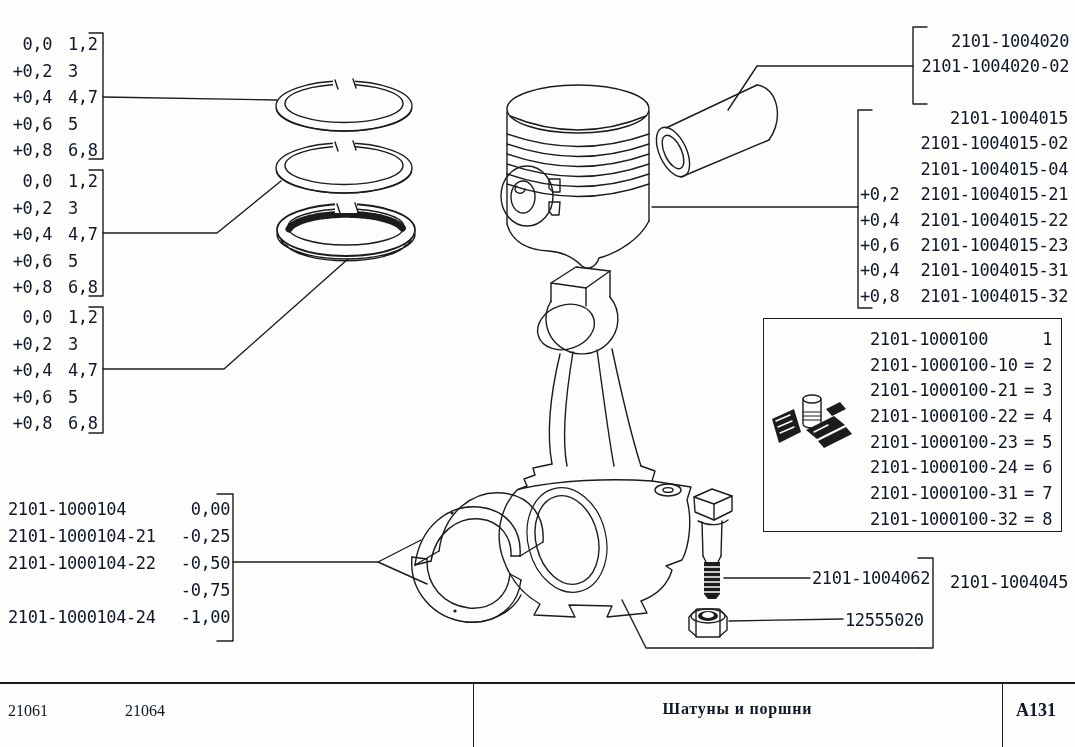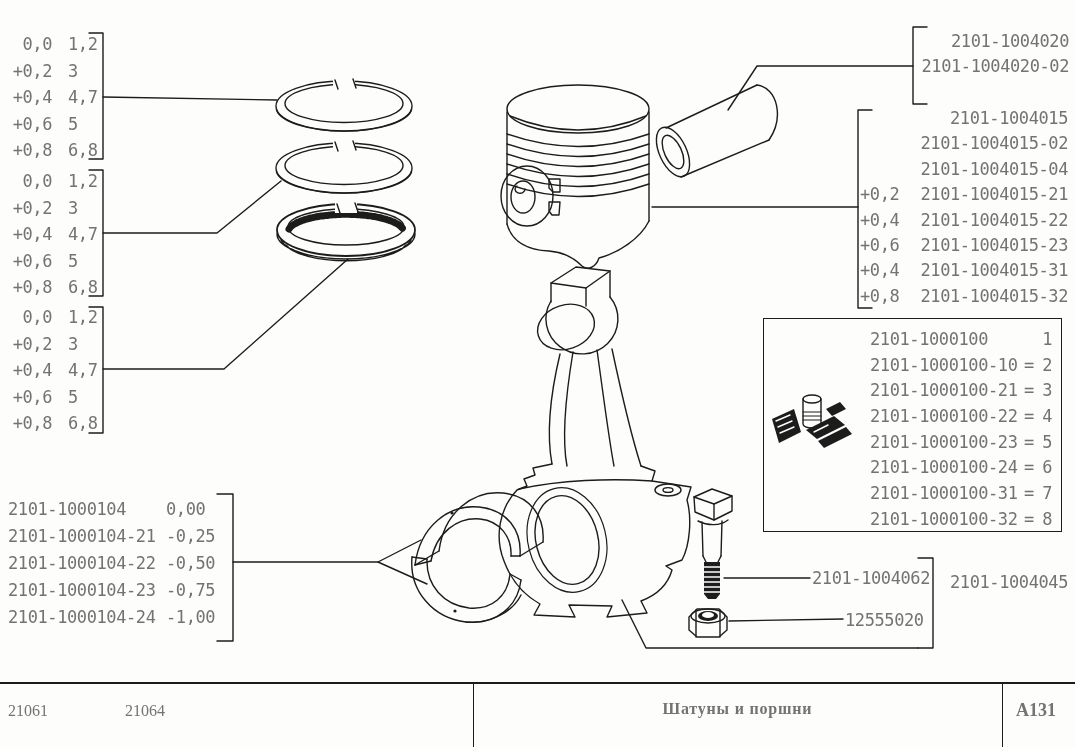--- a/index.html
+++ b/index.html
@@ -1,34 +1,34 @@
 <!DOCTYPE html>
 <html><head>
 <meta charset="utf-8">
 <style>
   html,body{margin:0;padding:0;background:#e8e8e8;}
   .sheet{
-    position:relative;width:1075px;height:747px;background:#fdfdfb;color:#737373;
+    position:relative;width:1075px;height:747px;background:#fdfdfb;color:#0f172a;
     font-family:"DejaVu Sans Mono",monospace;font-size:17px;letter-spacing:-0.4px;
     overflow:hidden;
   }
   svg.drawing{position:absolute;left:0;top:0;}
   .tbl{position:absolute;}
   .row{display:flex;white-space:pre;}
   
   .size-tbl{left:8px;width:96px;}
   #sizeT1{top:31px}#sizeT2{top:168px}#sizeT3{top:304px}
   .size-tbl .row{height:26.6px;line-height:26.6px;}
   .size-tbl .c1{width:44px;text-align:right;}
   .size-tbl .c2{margin-left:16px;}
   
   .bear-tbl{left:8px;top:496px;width:222px;}
   .bear-tbl .row{height:26.9px;line-height:26.9px;}
   .bear-tbl .c1{width:158px;}
-  .bear-tbl .c2{flex:1;}
+  .bear-tbl .c2{flex:1;text-align:right;}
   
   .pin-grp{left:913px;top:29px;width:156px;text-align:right;}
   .pin-grp .row{display:block;height:25.3px;line-height:25.3px;}
   
   .pis-grp{left:860px;top:106px;width:208px;}
   .pis-grp .row{height:25.4px;line-height:25.4px;}
   .pis-grp .c1{width:46px;}
   .pis-grp .c2{flex:1;text-align:right;}
   
   .kit-box{left:763px;top:318px;width:299px;height:214px;border:1.6px solid #1c1c1c;box-sizing:border-box;}
@@ -227,21 +227,21 @@
     <div class="row"><span class="c1">+0,2</span><span class="c2">3</span></div>
     <div class="row"><span class="c1">+0,4</span><span class="c2">4,7</span></div>
     <div class="row"><span class="c1">+0,6</span><span class="c2">5</span></div>
     <div class="row"><span class="c1">+0,8</span><span class="c2">6,8</span></div>
   </div>
 
   <div class="tbl bear-tbl">
     <div class="row"><span class="c1">2101-1000104</span><span class="c2">0,00</span></div>
     <div class="row"><span class="c1">2101-1000104-21</span><span class="c2">-0,25</span></div>
     <div class="row"><span class="c1">2101-1000104-22</span><span class="c2">-0,50</span></div>
-    <div class="row"><span class="c1">2101-1000104-23</span><span class="c2">-0,75</span></div>
+    <div class="row"><span class="c2">-0,75</span></div>
     <div class="row"><span class="c1">2101-1000104-24</span><span class="c2">-1,00</span></div>
   </div>
 
   <div class="tbl pin-grp">
     <div class="row">2101-1004020</div>
     <div class="row">2101-1004020-02</div>
   </div>
 
   <div class="tbl pis-grp">
     <div class="row"><span class="c1"></span><span class="c2">2101-1004015</span></div>

